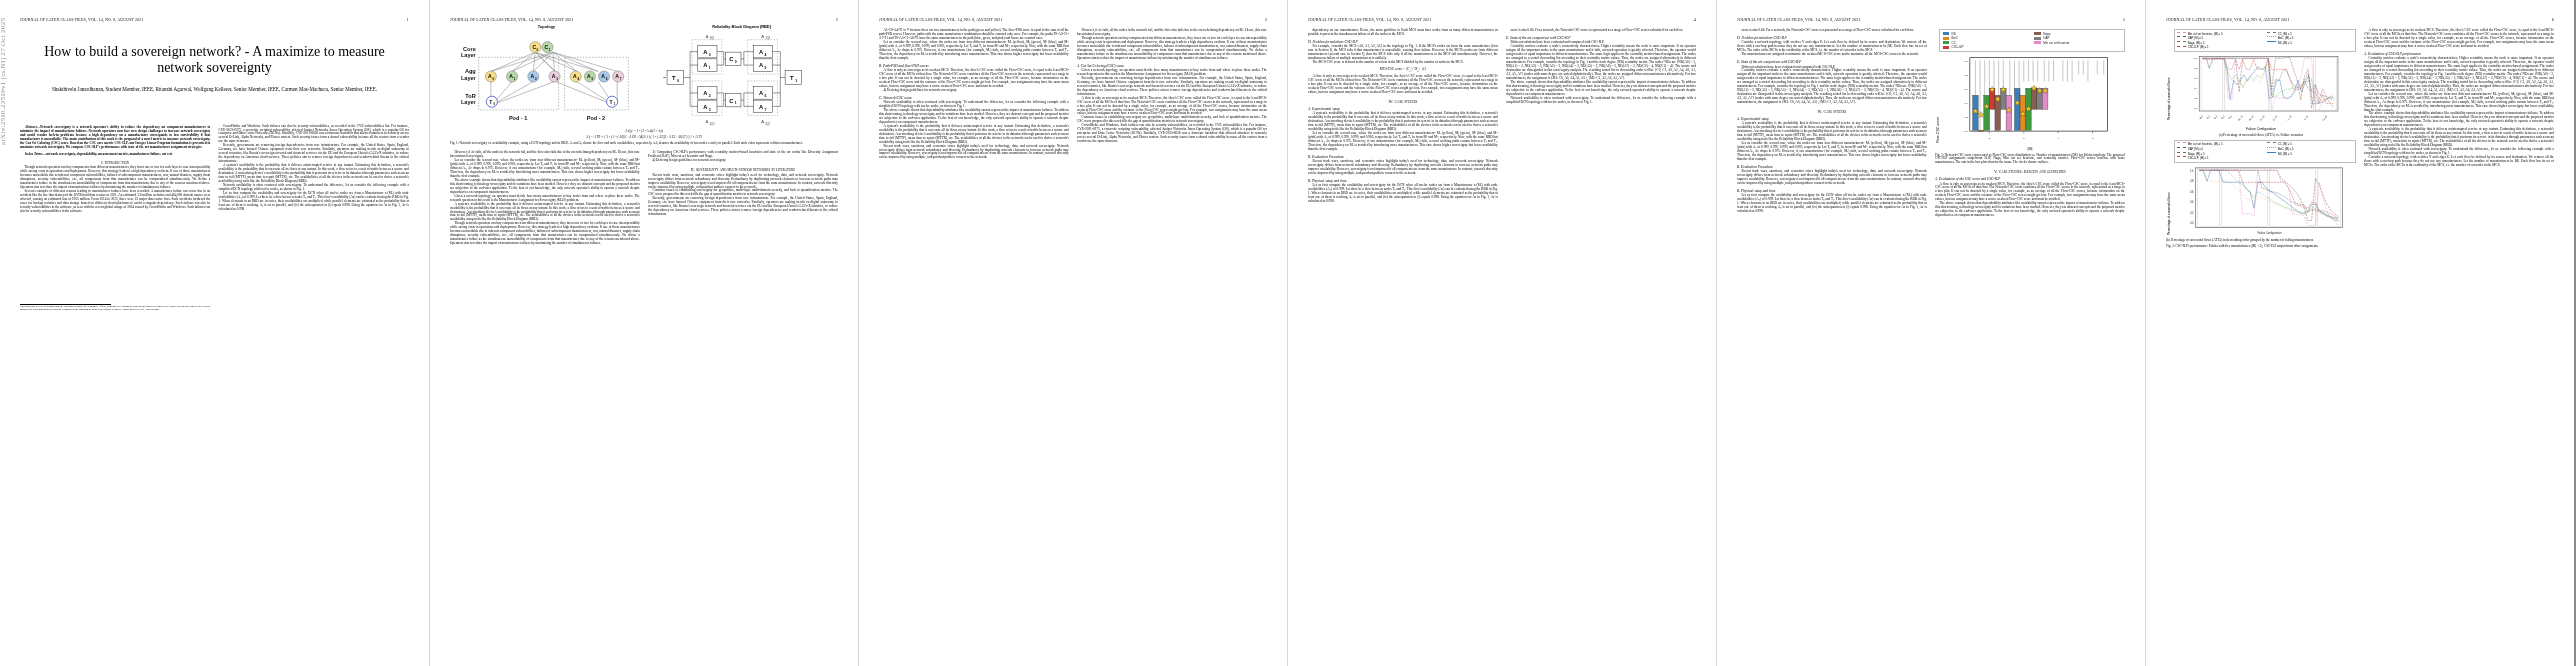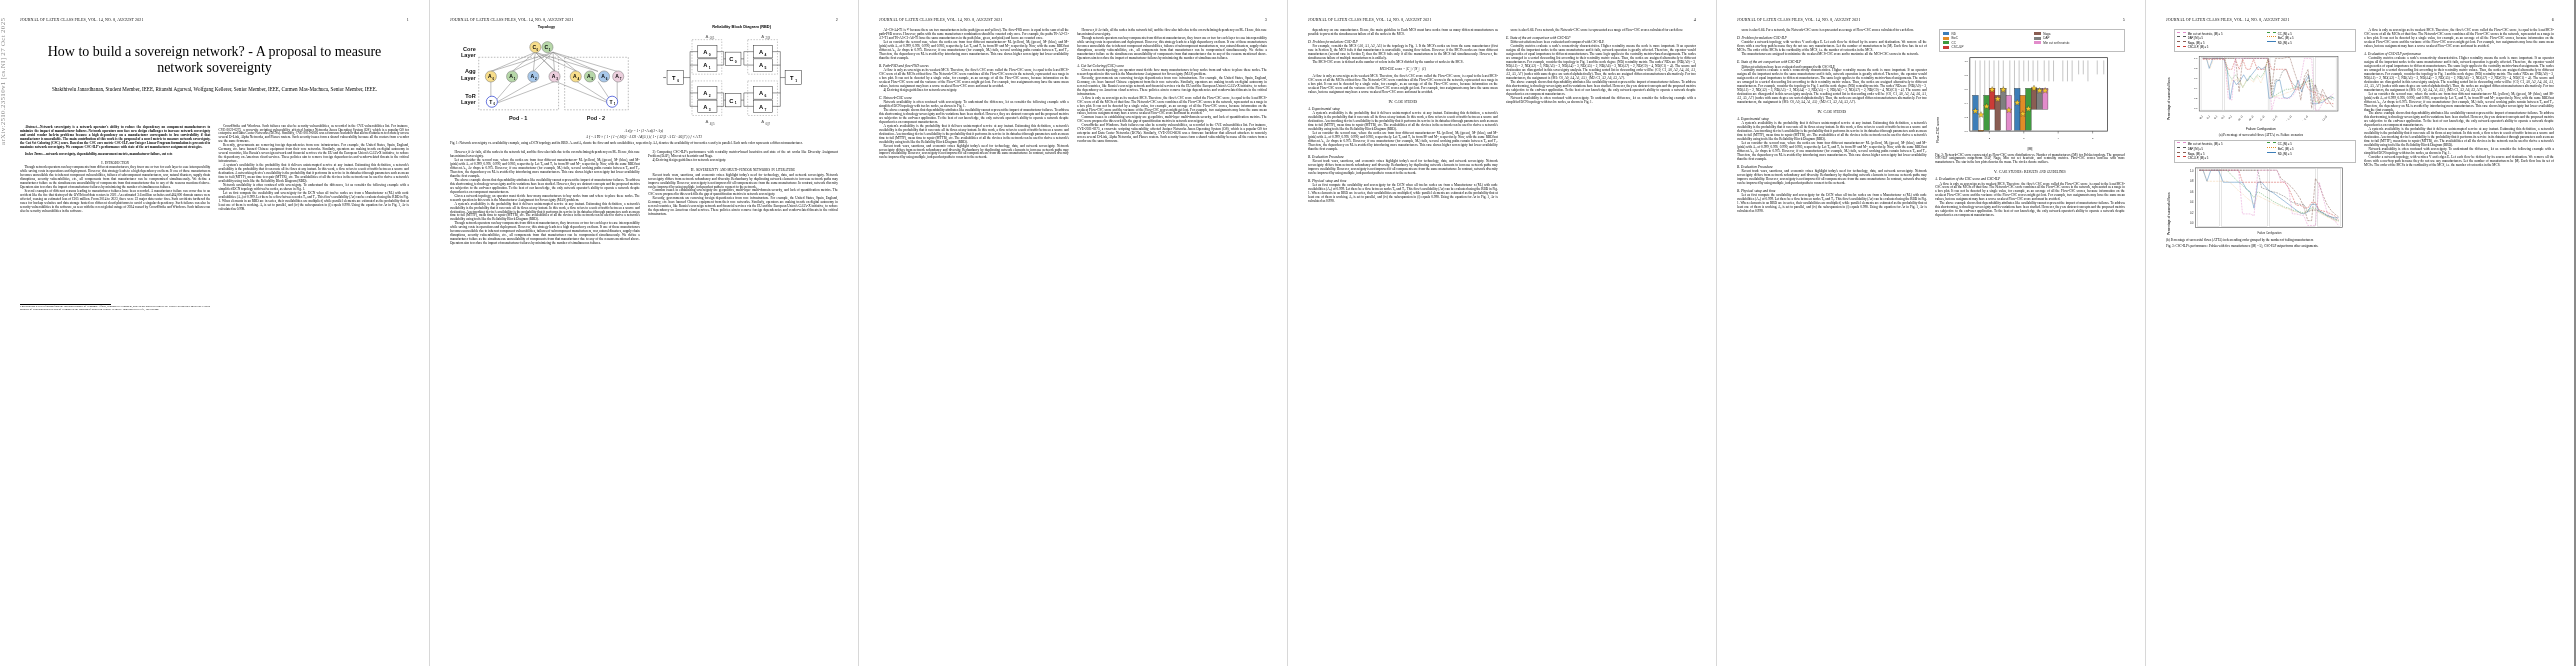--- a/index.html
+++ b/index.html
@@ -51,21 +51,21 @@
 <body>
 
 <div class="viewport">
 
 <div class="page">
   <div class="arxiv">arXiv:2510.23510v1  [cs.NI]  27 Oct 2025</div>
   <div class="pg-head">
     <span class="t">JOURNAL OF LATEX CLASS FILES, VOL. 14, NO. 8, AUGUST 2021</span>
     <span class="n">1</span>
   </div>
-  <div class="title">How to build a sovereign network? - A proposal to measure network sovereignty</div>
+  <div class="title">How to build a sovereign network? - A maximize to measure network sovereignty</div>
   <div class="authors">Shakthivelu Janardhanan, Student Member, IEEE, Ritanshi Agarwal, Wolfgang Kellerer, Senior Member, IEEE, Carmen Mas-Machuca, Senior Member, IEEE.</div>
   <div style="height:25.6px"></div>
   <div class="cols">
     <div class="col">
       <div class="abs">
         <i>Abstract</i>—<span>Network sovereignty is a network operator's ability to reduce the dependency on component manufacturers to minimize the impact of manufacturer failures. Network operators now face new design challenges to increase network sovereignty and avoid vendor lock-in problems because a high dependency on a manufacturer corresponds to low survivability if that manufacturer is unavailable. The main contribution of this work is the proposal of a novel metric to measure network sovereignty, the Cut Set Coloring (CSC) score. Based on the CSC core metric CSC-ILP, our Integer Linear Program formulation is presented to maximize network sovereignty. We compare CSC-ILP's performance with state of the art manufacturer assignment strategies.</span>
       </div>
       <div style="height:2.8px"></div>
       <div class="abs">
         <i>Index Terms</i>—<span>network sovereignty, dependability, measurement metric, manufacturer failure, cut sets</span>

